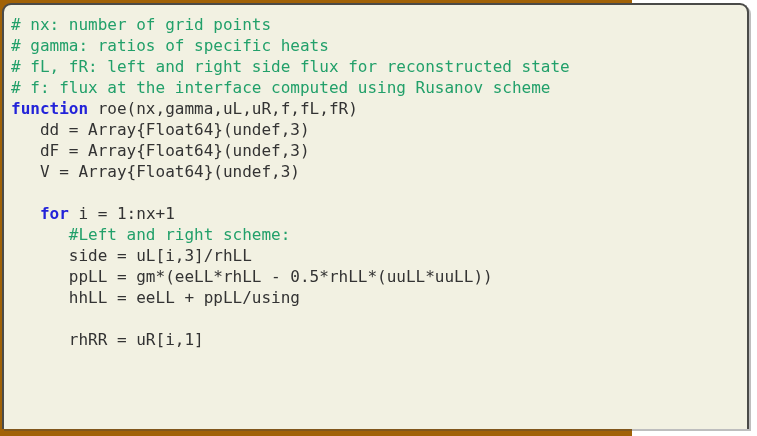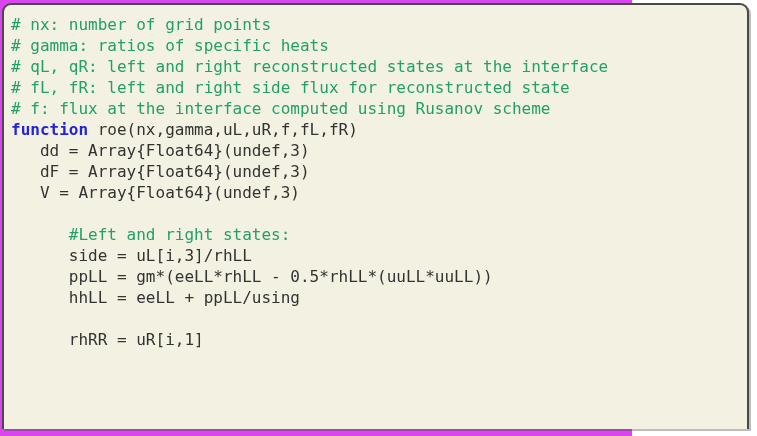--- a/index.html
+++ b/index.html
@@ -7,21 +7,21 @@
     padding: 0;
     background: #ffffff;
     width: 757px;
     height: 436px;
     overflow: hidden;
   }
   .page {
     position: relative;
     width: 632px;
     height: 436px;
-    background: #d946ef;
+    background: #a16207;
   }
   .code-box {
     position: absolute;
     left: 2px;
     top: 3px;
     width: 747px;
     height: 426px;
     box-sizing: border-box;
     background: #f2f1e2;
     border: 2px solid #4a4a48;
@@ -46,39 +46,39 @@
 </head>
 <body>
 
 <div class="page">
   <div class="code-box">
 
     <div class="code-line"><span class="c-comment"># nx: number of grid points</span></div>
 
     <div class="code-line"><span class="c-comment"># gamma: ratios of specific heats</span></div>
 
-    <div class="code-line"><span class="c-comment"># qL, qR: left and right reconstructed states at the interface</span></div>
 
     <div class="code-line"><span class="c-comment"># fL, fR: left and right side flux for reconstructed state</span></div>
 
     <div class="code-line"><span class="c-comment"># f: flux at the interface computed using Rusanov scheme</span></div>
 
     <div class="code-line"><span class="c-keyword">function</span><span class="c-plain"> roe(nx,gamma,uL,uR,f,fL,fR)</span></div>
 
     <div class="code-line"><span class="c-plain">   dd = Array{Float64}(undef,3)</span></div>
 
     <div class="code-line"><span class="c-plain">   dF = Array{Float64}(undef,3)</span></div>
 
     <div class="code-line"><span class="c-plain">   V = Array{Float64}(undef,3)</span></div>
 
 
     <div class="code-line"></div>
 
+    <div class="code-line"><span class="c-plain">   </span><span class="c-keyword">for</span><span class="c-plain"> i = 1:nx+1</span></div>
 
-    <div class="code-line"><span class="c-comment">      #Left and right states:</span></div>
+    <div class="code-line"><span class="c-comment">      #Left and right scheme:</span></div>
 
 
 
     <div class="code-line"><span class="c-plain">      side = uL[i,3]/rhLL</span></div>
 
     <div class="code-line"><span class="c-plain">      ppLL = gm*(eeLL*rhLL - 0.5*rhLL*(uuLL*uuLL))</span></div>
 
     <div class="code-line"><span class="c-plain">      hhLL = eeLL + ppLL/using</span></div>
 
     <div class="code-line"></div>

